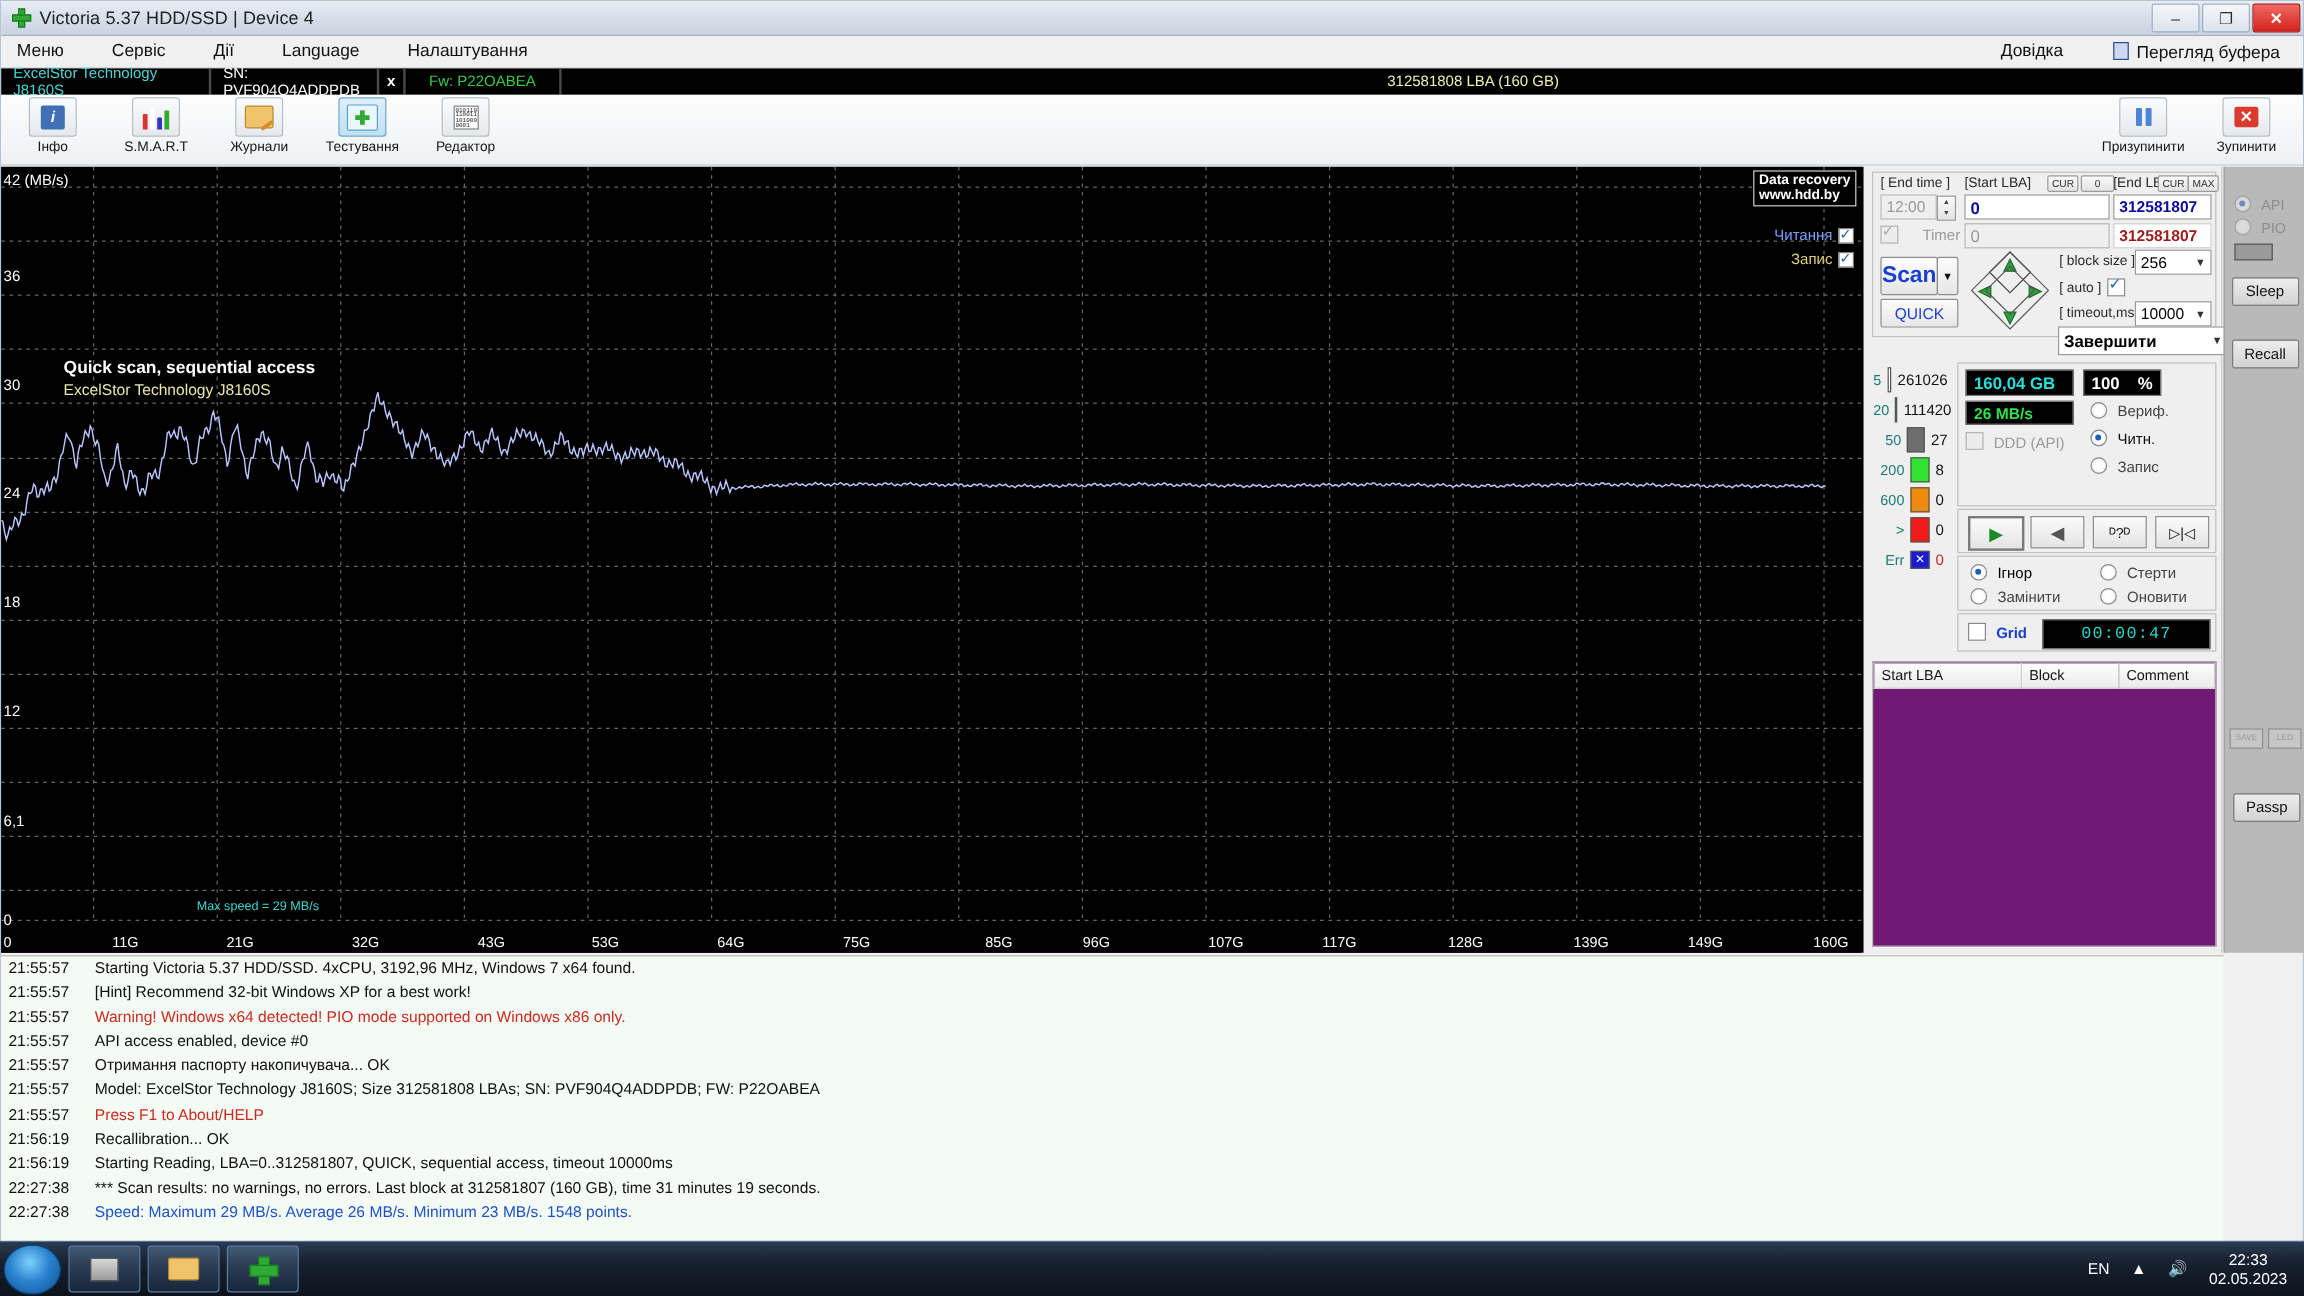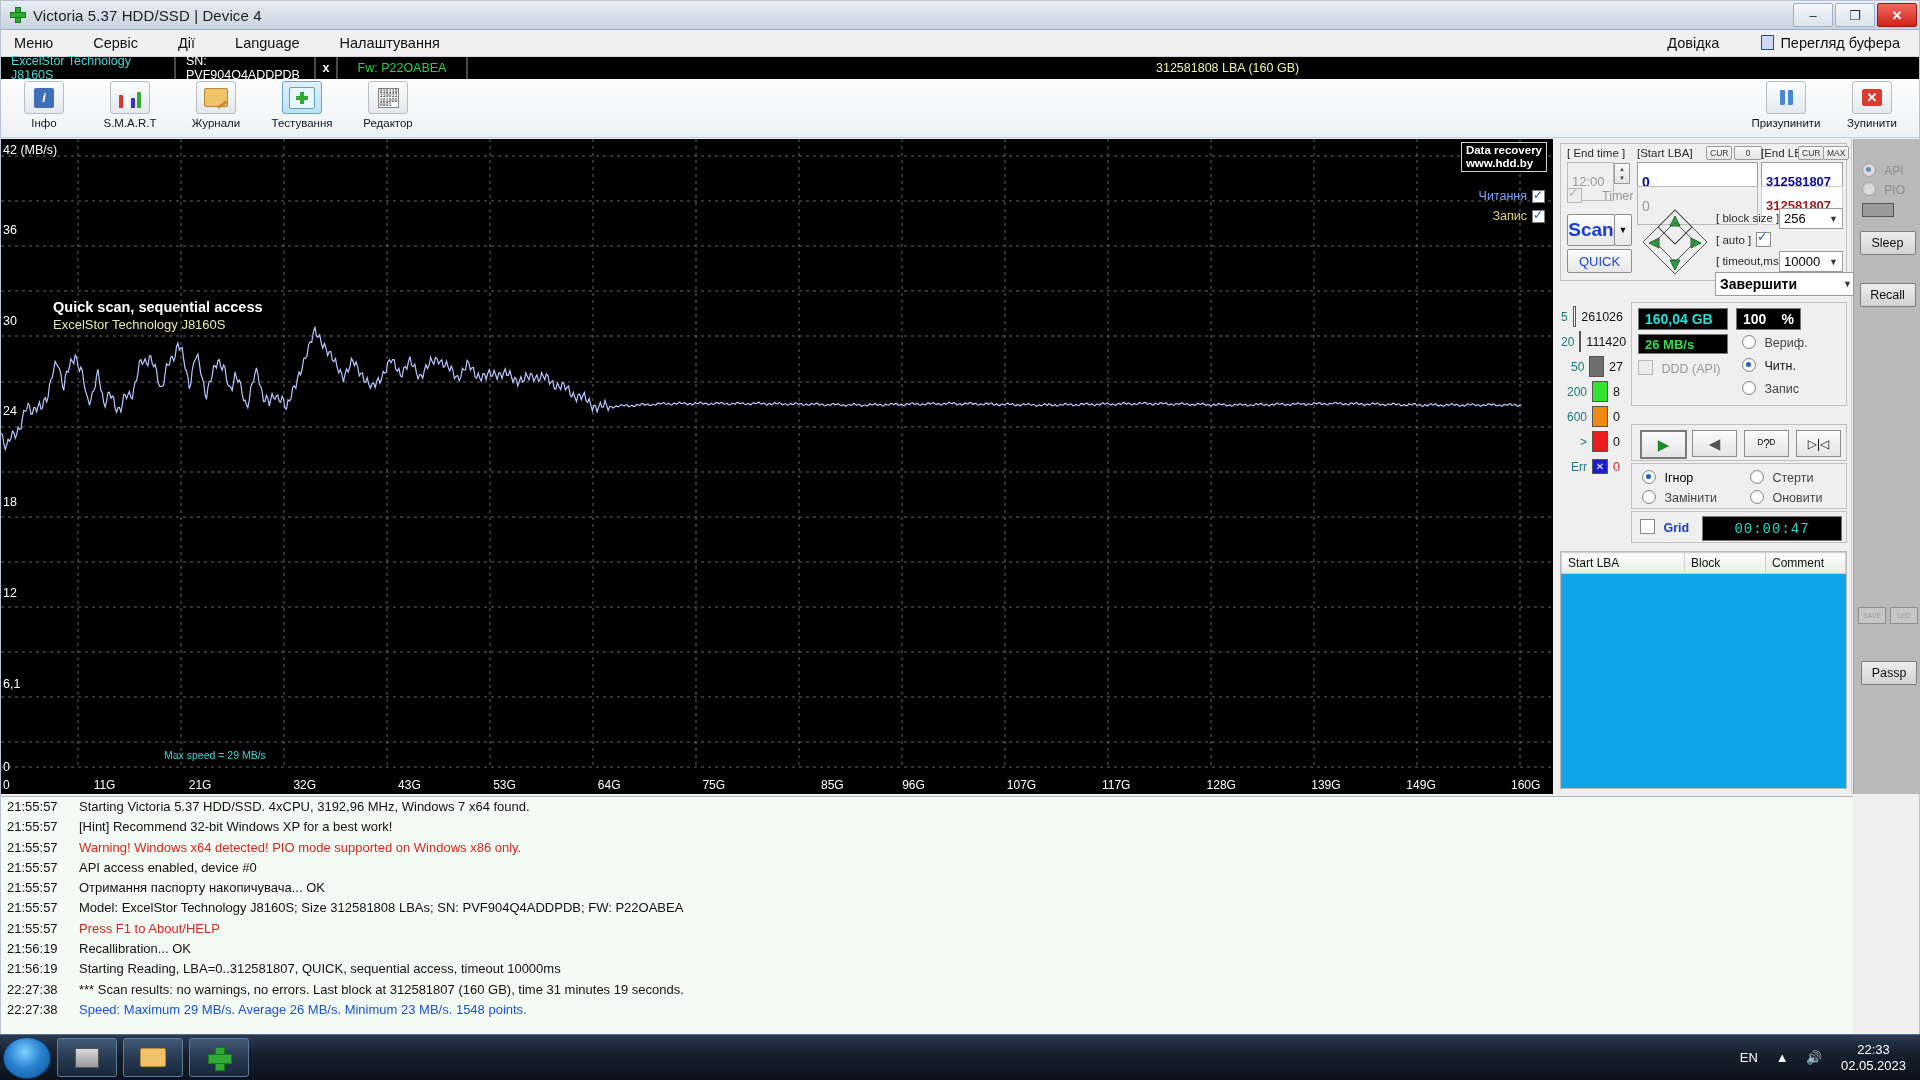--- a/index.html
+++ b/index.html
@@ -95,21 +95,21 @@
   .leg{position:absolute;right:6px;font-size:12.5px;display:flex;align-items:center;gap:5px;}
   .leg .cb{width:11px;height:11px;background:#fff;border:1px solid #7d7d7d;position:relative;}
   .leg .cb:after{content:"\2713";position:absolute;left:0px;top:-3px;font-size:12px;color:#1c5fbe;}
   .maxspeed{position:absolute;left:163px;top:610px;color:#3ad3d3;font-size:10.5px;}
 
   
   .ctrl{position:absolute;left:1554px;top:0;width:297px;height:655px;background:#efefef;
         border-right:1px solid #c8c8c8;box-sizing:border-box;font-size:12.5px;}
   .grp{border:1px solid #c0c0c0;background:#efefef;box-sizing:border-box;}
   .lbl-sq{color:#2a2a2a;font-size:11.5px;}
-  .inp{background:#fff;border:1px solid #9b9b9b;box-sizing:border-box;height:39px;
+  .inp{background:#fff;border:1px solid #9b9b9b;box-sizing:border-box;height:21px;
        display:flex;align-items:center;padding:0 4px;font-size:14px;font-weight:bold;}
   .inp.dim{background:#efefef;border-color:#b9b9b9;color:#9a9a9a;font-weight:normal;}
   .minibtn{border:1px solid #9b9b9b;background:linear-gradient(180deg,#fafafa,#e3e3e3);
            font-size:8.5px;padding:1px 3px;color:#333;border-radius:2px;}
   .spin{width:14px;height:19px;border:1px solid #9b9b9b;background:linear-gradient(180deg,#fafafa,#e3e3e3);
         display:flex;flex-direction:column;}
   .spin i{flex:1;display:flex;align-items:center;justify-content:center;font-size:6px;color:#444;}
   .btn{border:1px solid #8e8e8e;background:linear-gradient(180deg,#fcfcfc,#e6e6e6);border-radius:2px;
        display:flex;align-items:center;justify-content:center;color:#111;}
   .scanbtn{color:#1a3fd0;font-size:19px;font-weight:bold;}
@@ -452,21 +452,21 @@
             <span class="sw" style="background:#ef1c1c"></span>
             <span class="v">0</span>
           </div>
         <div class="blkrow">
             <span class="n">Err</span>
             <span class="sw" style="background:#1b1bd0;height:13px;color:#fff;font-size:10px;text-align:center;line-height:13px;">✕</span>
             <span class="v" style="color:#c22">0</span>
           </div>
       </div>
 
-      <div class="grp" style="position:absolute;left:76px;top:163px;width:216px;height:104px;">
+      <div class="grp" style="position:absolute;left:76px;top:163px;width:216px;height:120px;">
         <div class="lcd" style="position:absolute;left:6px;top:5px;width:90px;height:22px;font-size:14px;">160,04 GB</div>
         <div class="lcd" style="position:absolute;left:104px;top:5px;width:65px;height:22px;color:#fff;justify-content:space-between;font-size:14px;">
           <span>100</span>
           <span>%</span>
         </div>
         <div class="lcd" style="position:absolute;left:6px;top:31px;width:90px;height:20px;color:#2fe04a;font-size:13px;">26 MB/s</div>
         <div style="position:absolute;left:6px;top:57px;color:#9a9a9a;font-size:12.5px;">
           <span class="cbx dis"></span>
           <span style="margin-left:5px;">DDD (API)</span>
         </div>
@@ -511,21 +511,21 @@
       </div>
 
       <div class="grp" style="position:absolute;left:76px;top:372px;width:216px;height:32px;">
         <div style="position:absolute;left:8px;top:7px;font-size:12.5px;color:#1a3fd0;font-weight:bold;">
           <span class="cbx"></span>
           <span style="margin-left:5px;">Grid</span>
         </div>
         <div class="lcdtime" style="position:absolute;left:70px;top:4px;width:138px;height:23px;">00:00:47</div>
       </div>
 
-      <div style="position:absolute;left:5px;top:412px;width:287px;height:238px;border:1px solid #b9b9b9;background:#0ea5e9;box-sizing:border-box;overflow:hidden;">
+      <div style="position:absolute;left:5px;top:412px;width:287px;height:238px;border:1px solid #b9b9b9;background:#701a75;box-sizing:border-box;overflow:hidden;">
         <table class="defs">
           <thead>
               <tr>
             <th style="width:110px">Start LBA</th>
             <th style="width:68px">Block</th>
             <th>Comment</th>
           </tr>
             </thead>
           <tbody></tbody>
         </table>

